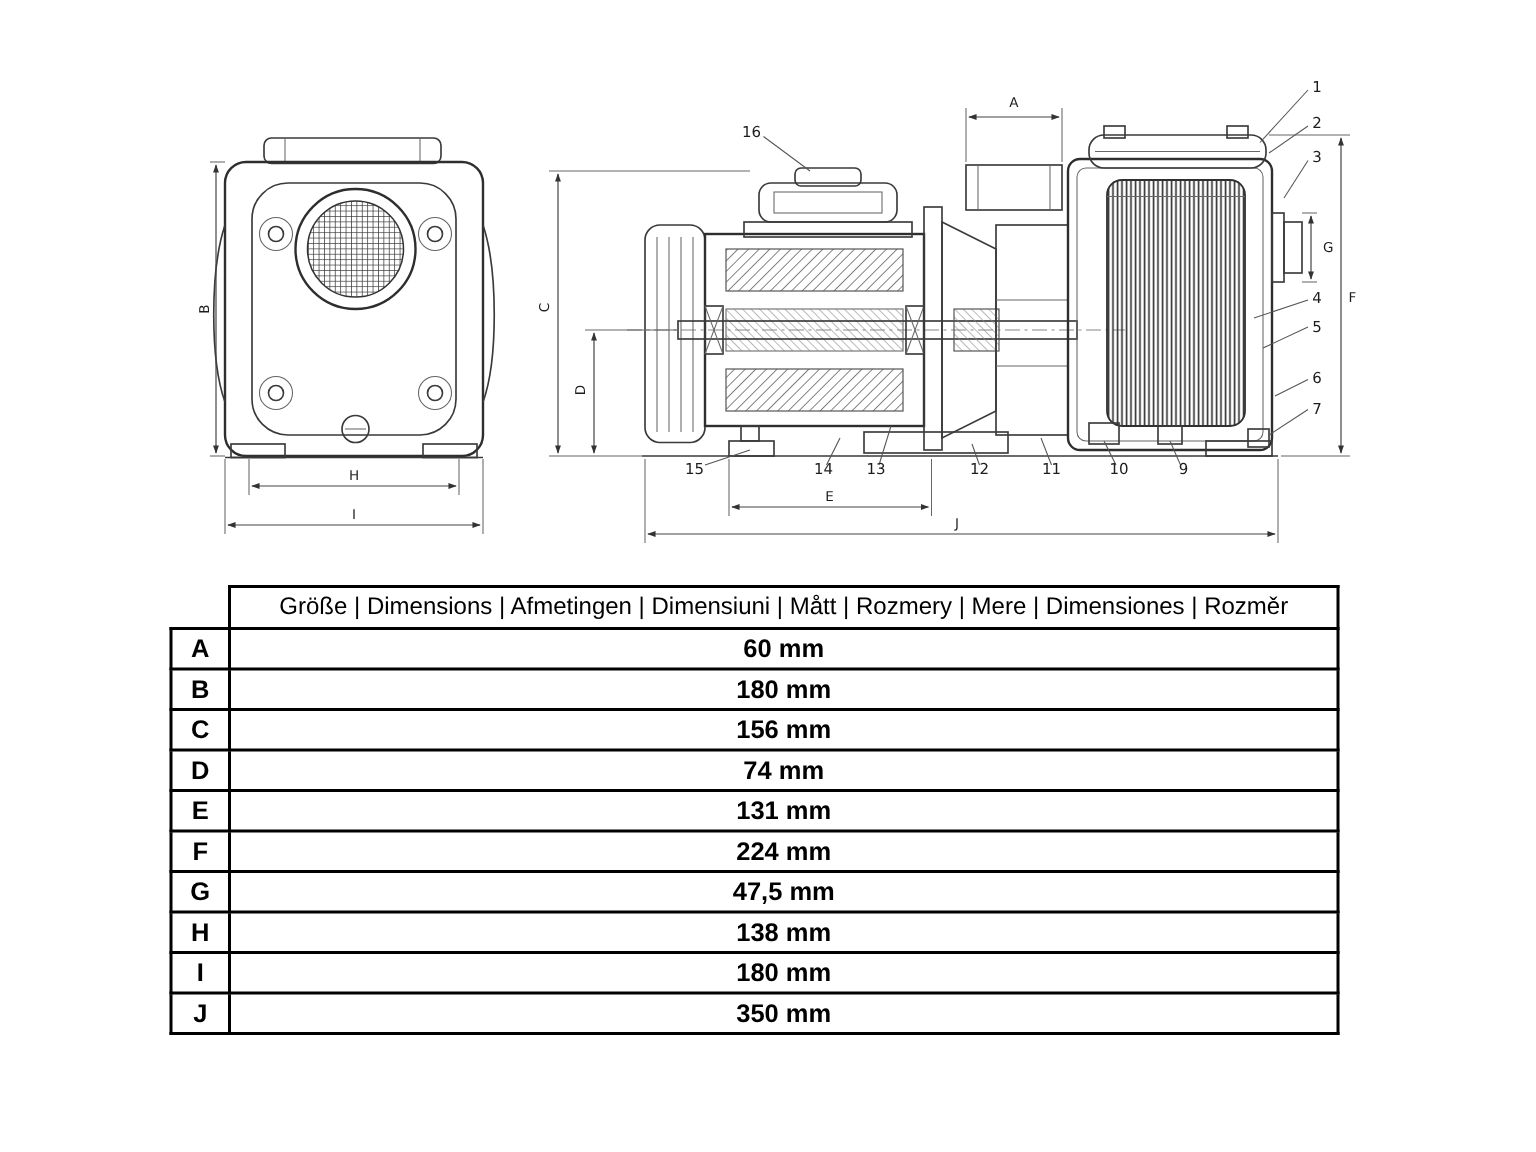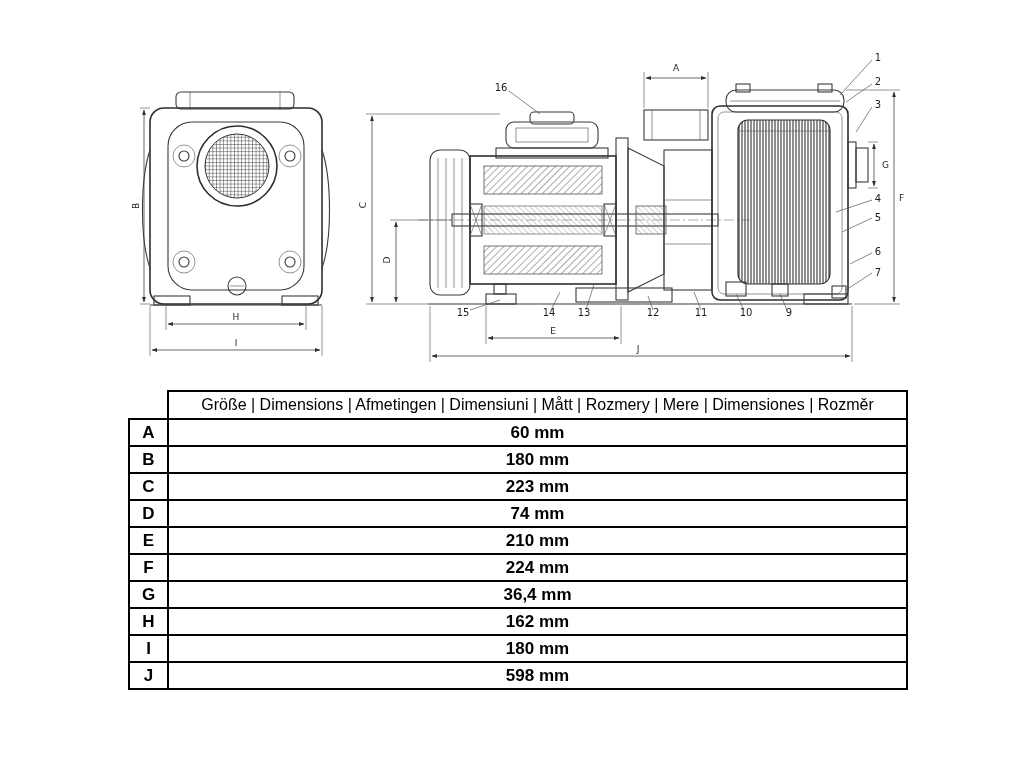--- a/index.html
+++ b/index.html
@@ -7,21 +7,21 @@
           font-family:"Liberation Sans",sans-serif;}
   svg{position:absolute;left:0;top:0;}
   .ln{fill:none;stroke:#3a3a3a;stroke-width:1.1;}
   .thk{fill:none;stroke:#2e2e2e;stroke-width:1.6;}
   .tn{fill:none;stroke:#666;stroke-width:0.7;}
   .dim{fill:none;stroke:#444;stroke-width:0.8;}
   .ldr{fill:none;stroke:#555;stroke-width:0.7;}
   .cl{fill:none;stroke:#888;stroke-width:0.7;stroke-dasharray:10 3 2 3;}
   .num{font:10px "DejaVu Sans",sans-serif;fill:#1d1d1d;}
   .dl{font:9px "DejaVu Sans",sans-serif;fill:#1d1d1d;}
-  .dim-table{position:absolute;left:128px;top:390px;border-collapse:collapse;color:#000;padding-left:32px;}
+  .dim-table{position:absolute;left:113px;top:390px;border-collapse:collapse;color:#000;padding-left:32px;}
   .dim-table td{border:2px solid #000;padding:0;text-align:center;vertical-align:middle;
                 background:#fff;}
   .dim-table td.corner{border:none;background:transparent;}
   .dim-table td.hdr{width:737px;height:26px;font-size:16px;font-weight:400;}
   .dim-table td.lab{width:37px;font-weight:700;font-size:17px;}
   .dim-table td.val{font-weight:700;font-size:17px;}
   .dim-table tr{height:27px;}
 </style>
 </head>
 <body>
@@ -257,46 +257,46 @@
         <tr>
           <td class="lab">A</td>
           <td class="val">60 mm</td>
         </tr>
         <tr>
           <td class="lab">B</td>
           <td class="val">180 mm</td>
         </tr>
         <tr>
           <td class="lab">C</td>
-          <td class="val">223 mm</td>
+          <td class="val">156 mm</td>
         </tr>
         <tr>
           <td class="lab">D</td>
           <td class="val">74 mm</td>
         </tr>
         <tr>
           <td class="lab">E</td>
-          <td class="val">210 mm</td>
+          <td class="val">131 mm</td>
         </tr>
         <tr>
           <td class="lab">F</td>
           <td class="val">224 mm</td>
         </tr>
         <tr>
           <td class="lab">G</td>
-          <td class="val">36,4 mm</td>
+          <td class="val">47,5 mm</td>
         </tr>
         <tr>
           <td class="lab">H</td>
-          <td class="val">162 mm</td>
+          <td class="val">138 mm</td>
         </tr>
         <tr>
           <td class="lab">I</td>
           <td class="val">180 mm</td>
         </tr>
         <tr>
           <td class="lab">J</td>
-          <td class="val">598 mm</td>
+          <td class="val">350 mm</td>
         </tr>
       </tbody>
   </table>
 
 </div>
 
 </body></html>

